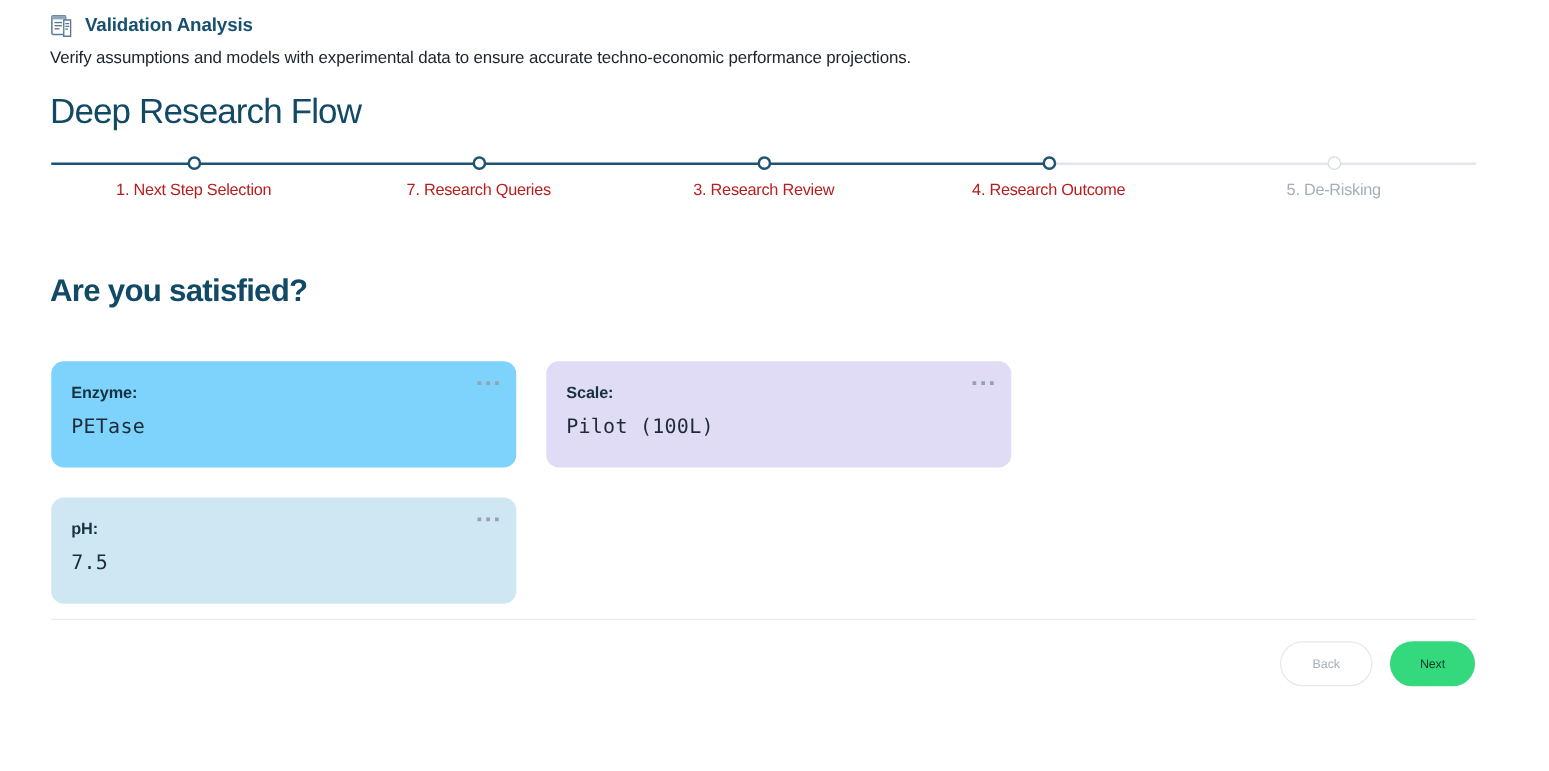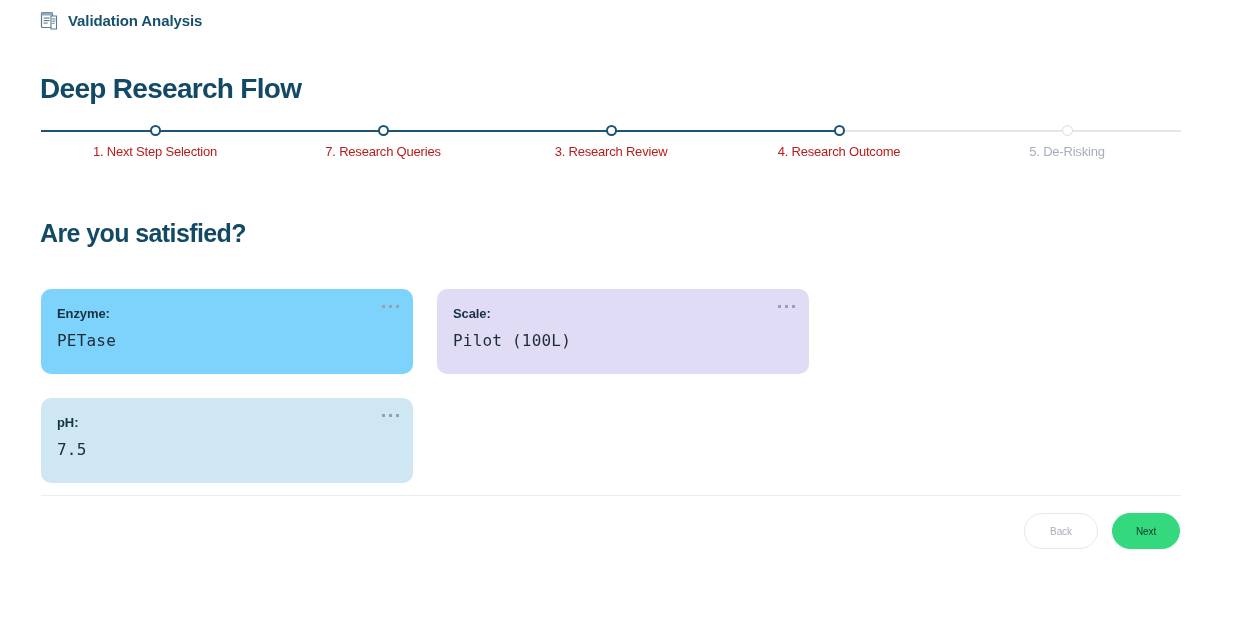--- a/index.html
+++ b/index.html
@@ -51,21 +51,21 @@
     letter-spacing: -0.1px;
     white-space: nowrap;
   }
 
   
   .flow-title {
     position: absolute;
     left: 40px;
     top: 73px;
     font-size: 28px;
-    font-weight: bold;
+    font-weight: normal;
     color: #124a66;
     letter-spacing: -0.7px;
     white-space: nowrap;
   }
 
   
   .stepper {
     position: absolute;
     left: 41px;
     top: 122px;
@@ -227,20 +227,21 @@
         <rect x="3.6" y="12.5" width="4" height="1.1" fill="#5b7a92"></rect>
         <path d="M11 6 L16.5 6 L16.5 19 L11 19 Z" fill="#ffffff" stroke="#5b7a92" stroke-width="1.1"></path>
         <rect x="12.2" y="8.4" width="3.2" height="1" fill="#5b7a92"></rect>
         <rect x="12.2" y="10.6" width="3.2" height="1" fill="#5b7a92"></rect>
         <rect x="12.2" y="12.8" width="2.2" height="1" fill="#5b7a92"></rect>
       </svg>
     </span>
     <span class="section-title">Validation Analysis</span>
   </div>
 
+  <div class="section-desc">Verify assumptions and models with experimental data to ensure accurate techno-economic performance projections.</div>
 
   <div class="flow-title">Deep Research Flow</div>
 
   <div class="stepper" id="stepper">
       <div class="step-line" style="left: 0px; width: 798px;"></div>
       <div class="step-line inactive" style="left: 798px; width: 342px;"></div>
       <div class="step-node" style="left: 114px;"></div>
       <div class="step-label" style="left: 114px;">1. Next Step Selection</div>
       <div class="step-node" style="left: 342px;"></div>
       <div class="step-label" style="left: 342px;">7. Research Queries</div>

